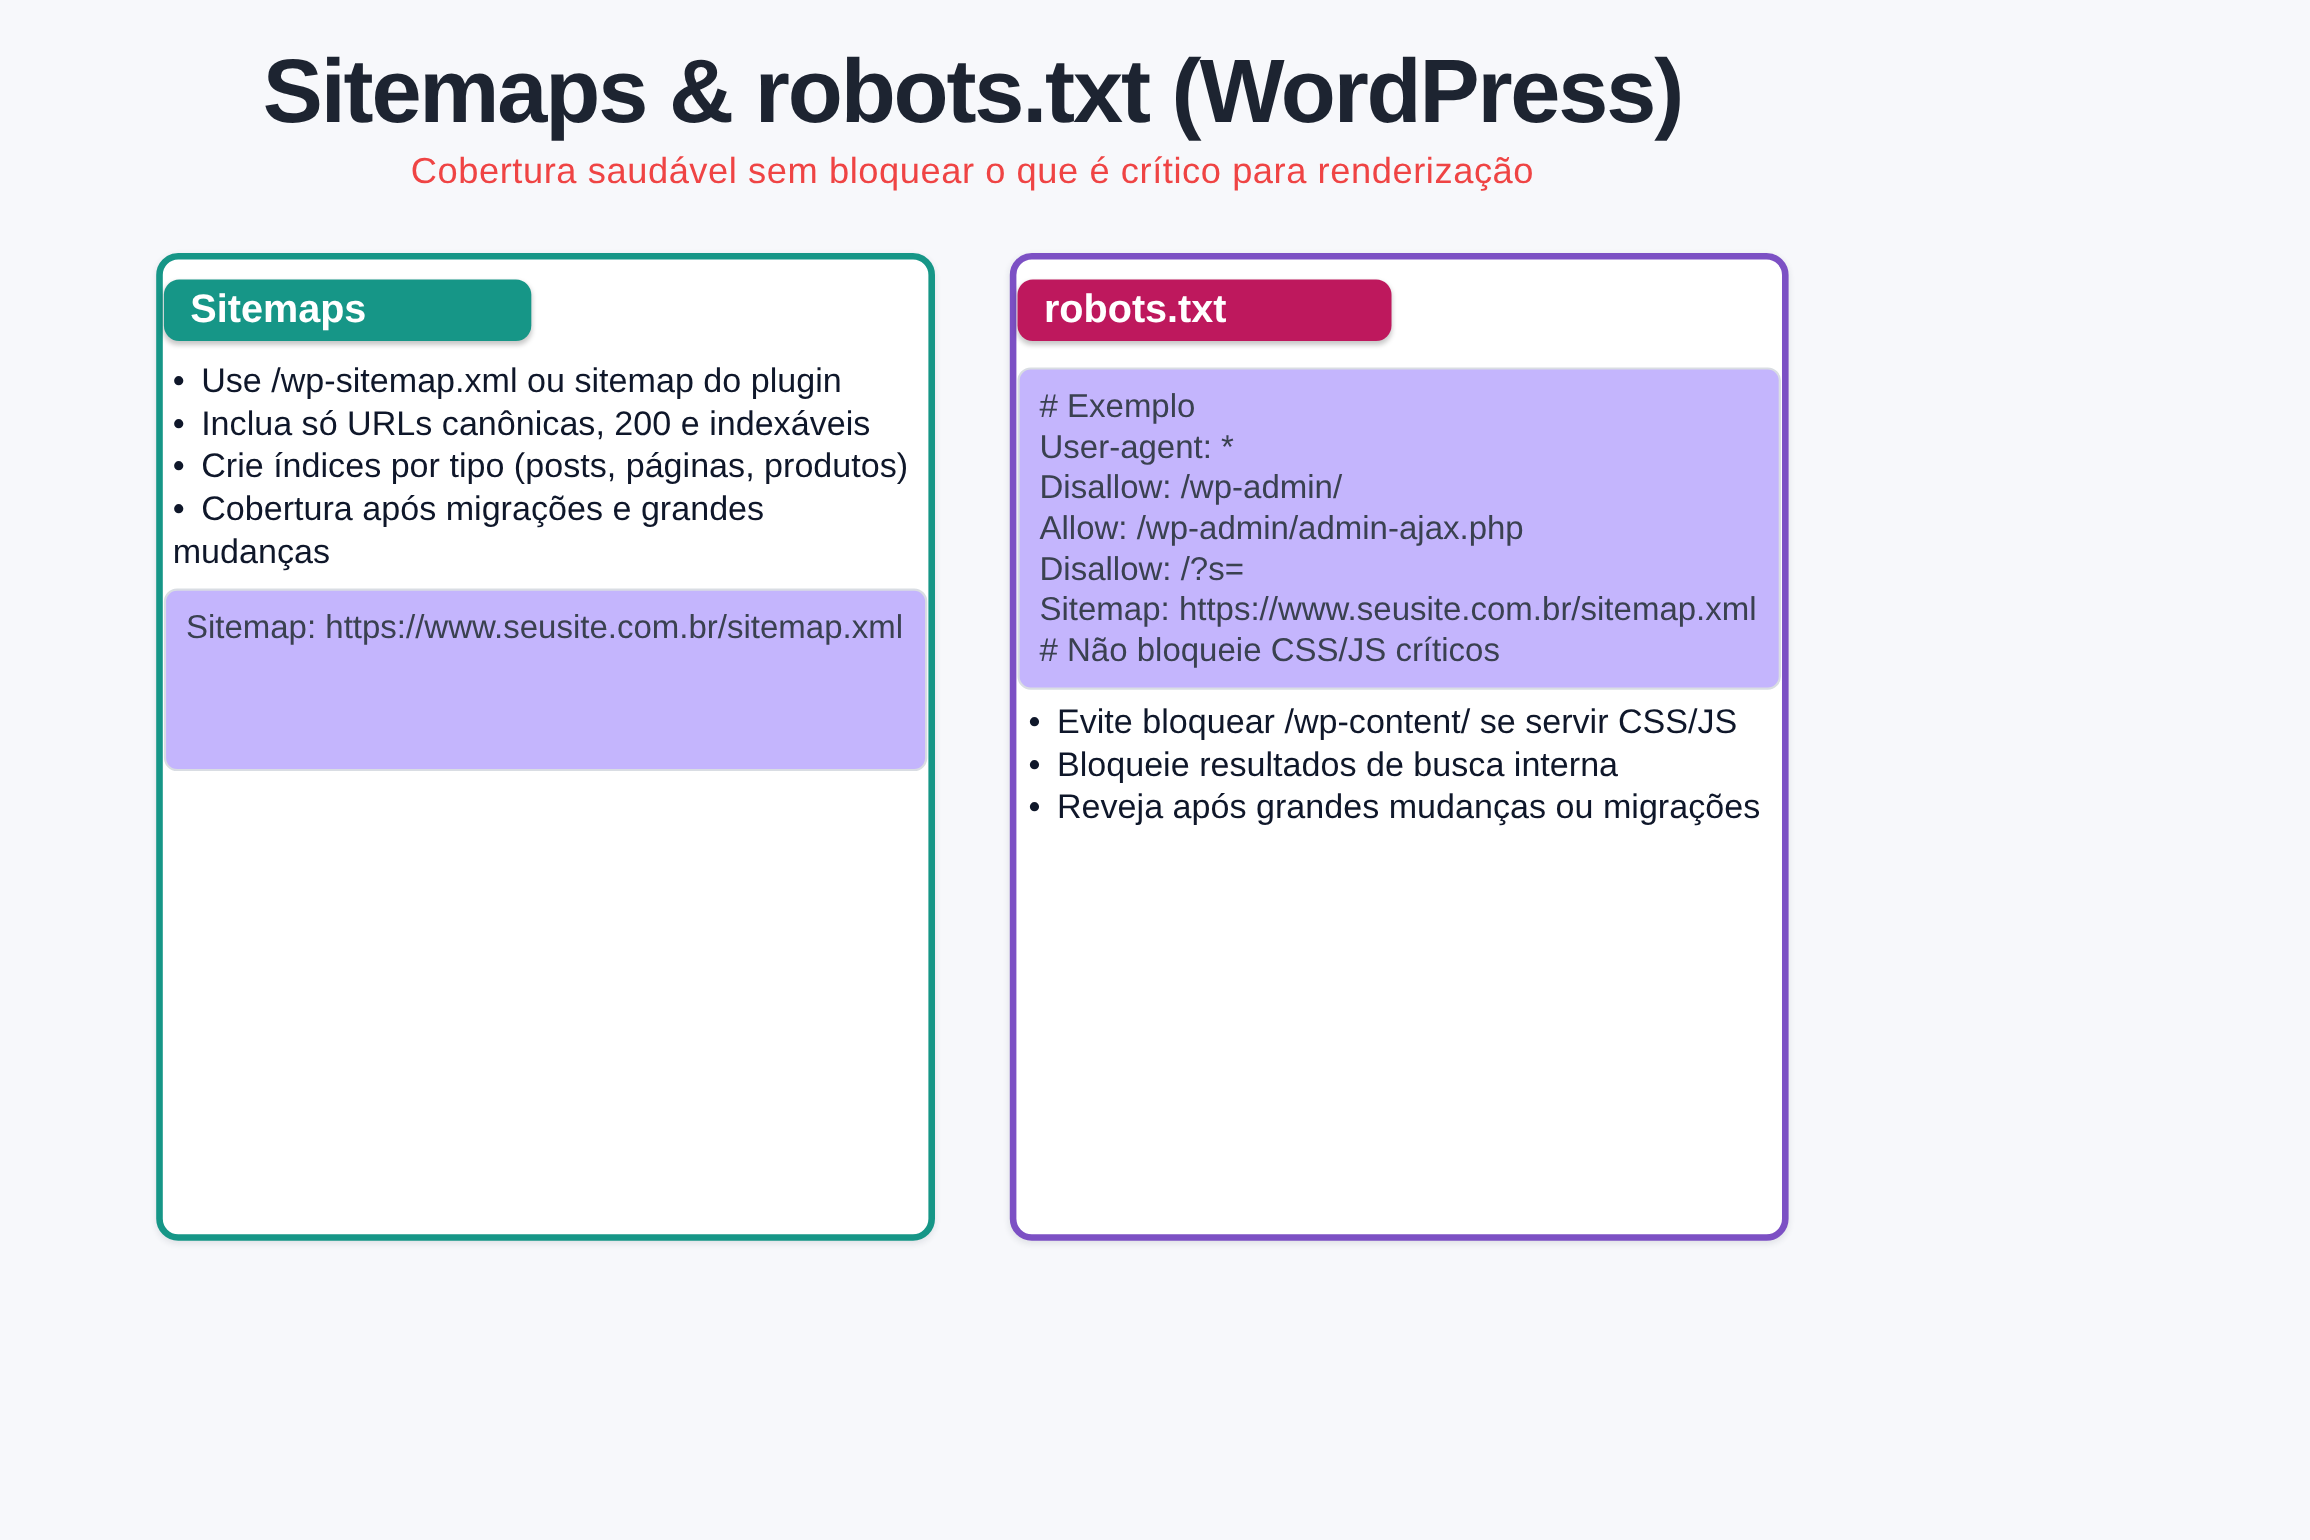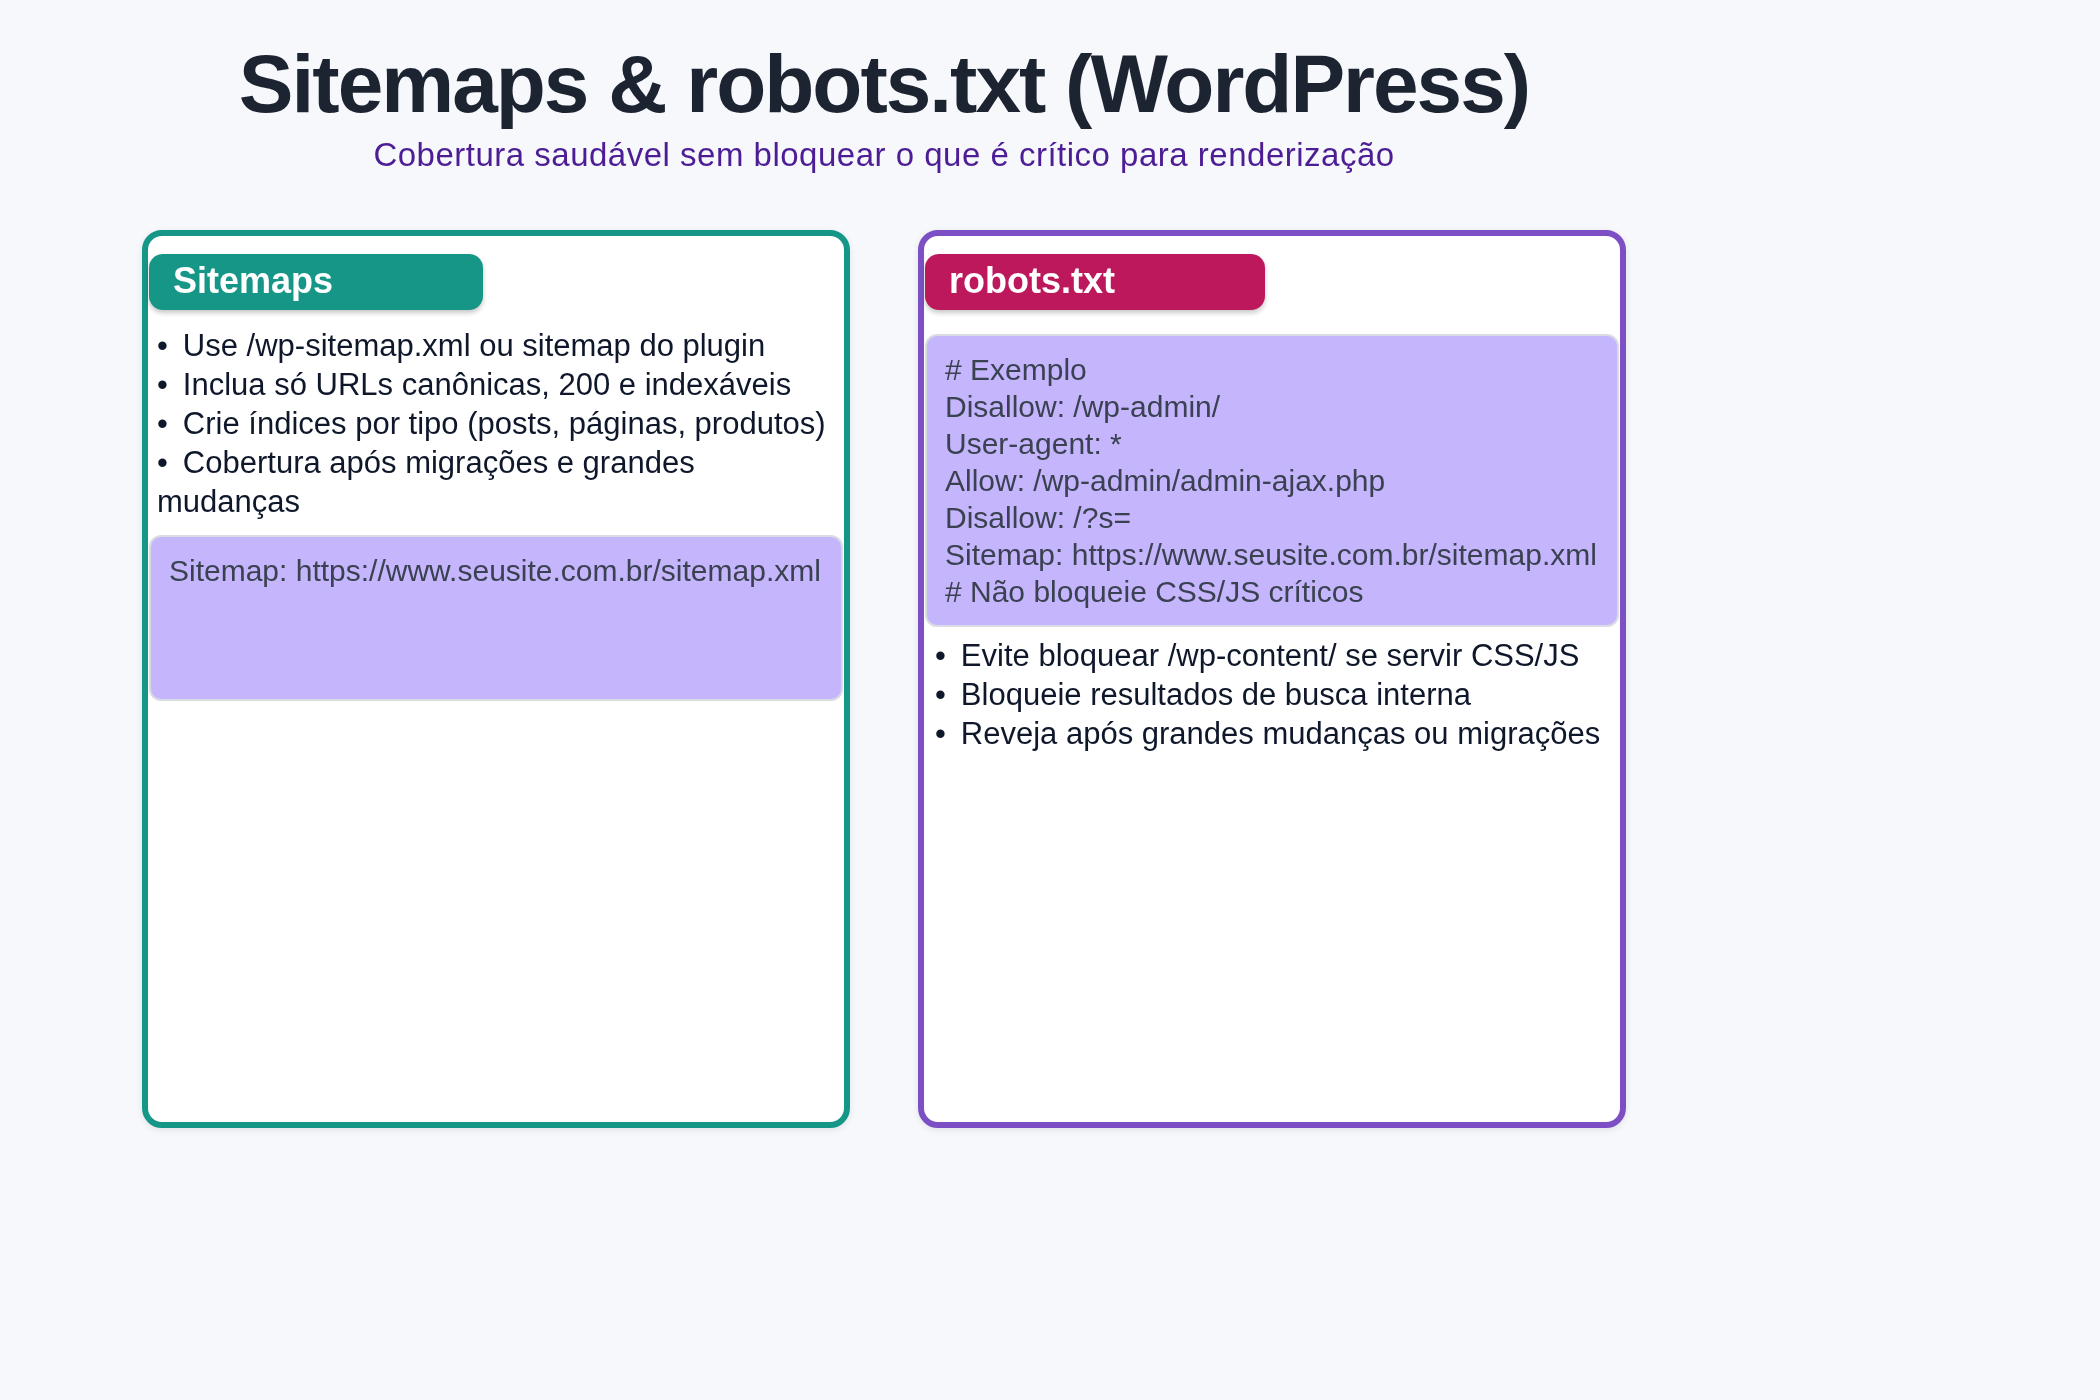--- a/index.html
+++ b/index.html
@@ -15,21 +15,21 @@
   .header { text-align: center; padding-top: 38px; }
   .page-title {
     font-size: 82px;
     font-weight: 700;
     letter-spacing: -2px;
     color: #1d2431;
     line-height: 1.12;
   }
   .page-subtitle {
     font-size: 33px;
-    color: #4c1d95;
+    color: #ef4444;
     margin-top: 6px;
     letter-spacing: 0.5px;
   }
 
   
   .cards {
     display: flex;
     gap: 68px;
     padding: 0 142px;
     margin-top: 56px;
@@ -106,22 +106,22 @@
       <div class="codebox codebox--tall">
           <div class="codeline">Sitemap: https://www.seusite.com.br/sitemap.xml</div>
         </div>
     </section>
 
     <section class="card card--robots" style="border-color: rgb(124, 80, 196);">
       <div class="badge" style="background-color: #be185d;">robots.txt</div>
 
       <div class="codebox">
           <div class="codeline"># Exemplo</div>
+          <div class="codeline">User-agent: *</div>
           <div class="codeline">Disallow: /wp-admin/</div>
-          <div class="codeline">User-agent: *</div>
           <div class="codeline">Allow: /wp-admin/admin-ajax.php</div>
           <div class="codeline">Disallow: /?s=</div>
           <div class="codeline">Sitemap: https://www.seusite.com.br/sitemap.xml</div>
           <div class="codeline"># Não bloqueie CSS/JS críticos</div>
         </div>
 
       <ul class="bullets">
           <li class="bullet">Evite bloquear /wp-content/ se servir CSS/JS</li>
           <li class="bullet">Bloqueie resultados de busca interna</li>
           <li class="bullet">Reveja após grandes mudanças ou migrações</li>

